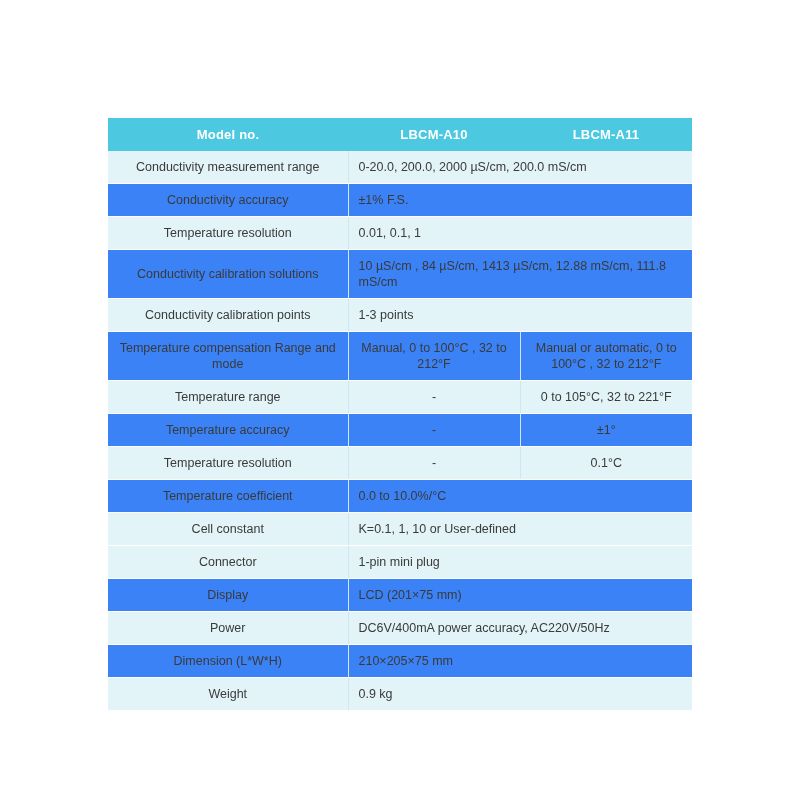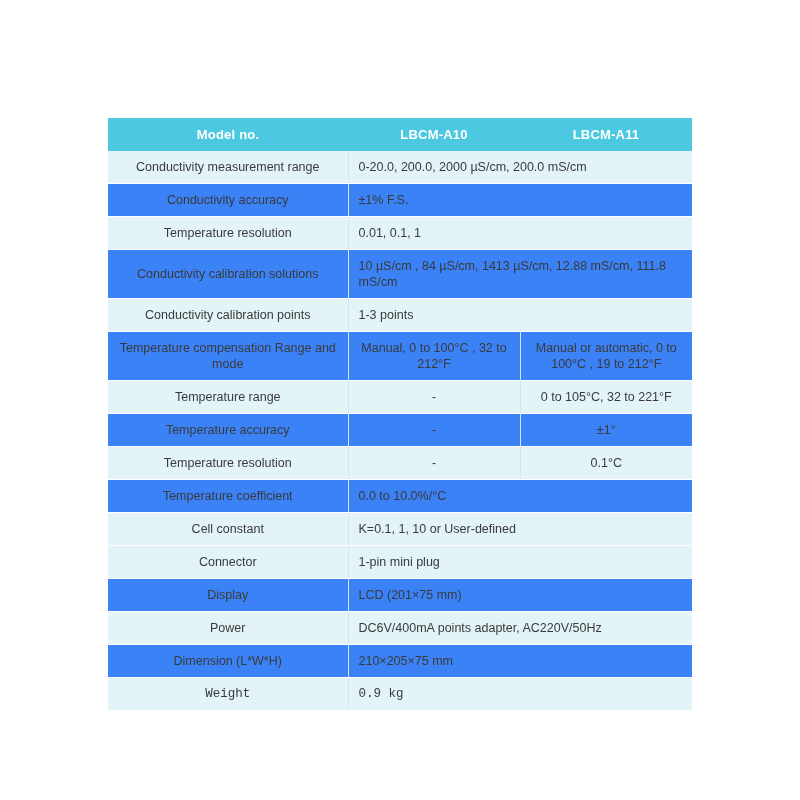--- a/index.html
+++ b/index.html
@@ -59,21 +59,20 @@
   td.val {
   }
   td.val.left {
     text-align: center;
   }
   td.sep-left {
     border-left: 1px solid #cfe7ef;
   }
   #spec-table tbody tr:last-child td {
     border-bottom: none;
-    font-family: Liberation Mono, monospace;
   }
 </style>
 </head>
 <body>
 
 <div id="page">
   <table id="spec-table">
     <colgroup>
       <col class="c-label">
       <col class="c-a10">
@@ -103,21 +102,21 @@
           <td class="label">Conductivity calibration solutions</td>
           <td class="val" colspan="2">10 µS/cm , 84 µS/cm,  1413 µS/cm, 12.88 mS/cm, 111.8 mS/cm</td>
         </tr>
         <tr class="alt">
           <td class="label">Conductivity calibration points</td>
           <td class="val" colspan="2">1-3 points</td>
         </tr>
         <tr class="plain">
           <td class="label">Temperature compensation Range and mode</td>
           <td class="val left">Manual, 0 to 100°C , 32 to 212°F</td>
-          <td class="val left sep-left">Manual or automatic, 0 to 100°C , 19 to 212°F</td>
+          <td class="val left sep-left">Manual or automatic, 0 to 100°C , 32 to 212°F</td>
         </tr>
         <tr class="alt">
           <td class="label">Temperature range</td>
           <td class="val left">-</td>
           <td class="val left sep-left">0 to 105°C, 32 to 221°F</td>
         </tr>
         <tr class="plain">
           <td class="label">Temperature accuracy</td>
           <td class="val left">-</td>
           <td class="val left sep-left">±1°</td>
@@ -138,21 +137,21 @@
         <tr class="alt">
           <td class="label">Connector</td>
           <td class="val" colspan="2">1-pin mini plug</td>
         </tr>
         <tr class="plain">
           <td class="label">Display</td>
           <td class="val" colspan="2">LCD (201×75 mm)</td>
         </tr>
         <tr class="alt">
           <td class="label">Power</td>
-          <td class="val" colspan="2">DC6V/400mA points adapter, AC220V/50Hz</td>
+          <td class="val" colspan="2">DC6V/400mA power accuracy, AC220V/50Hz</td>
         </tr>
         <tr class="plain">
           <td class="label">Dimension (L*W*H)</td>
           <td class="val" colspan="2">210×205×75 mm</td>
         </tr>
         <tr class="alt">
           <td class="label">Weight</td>
           <td class="val" colspan="2">0.9 kg</td>
         </tr>
       </tbody>

